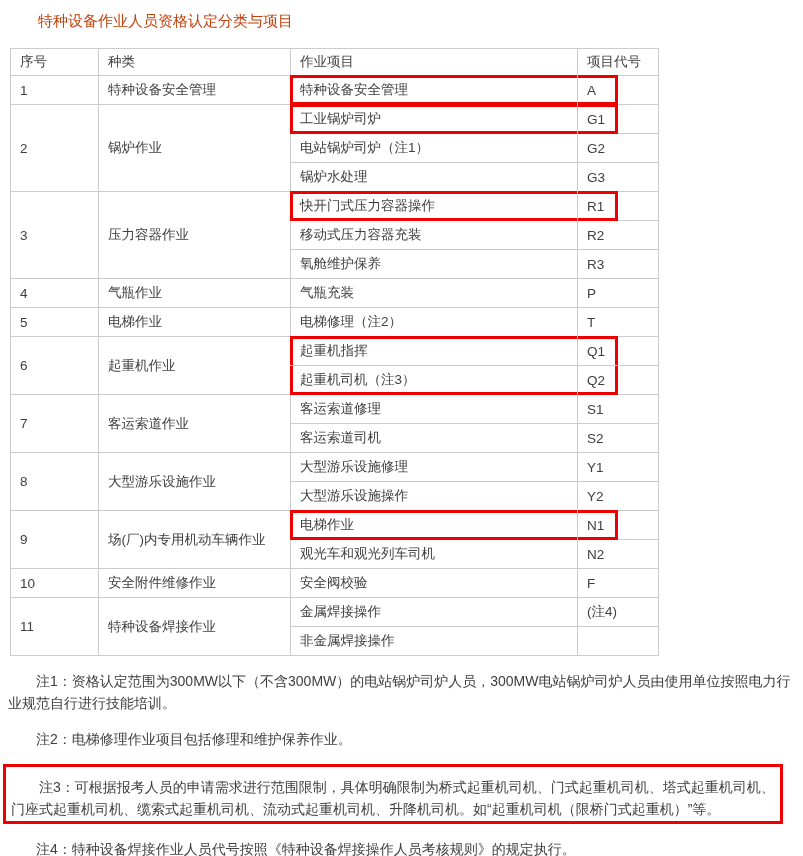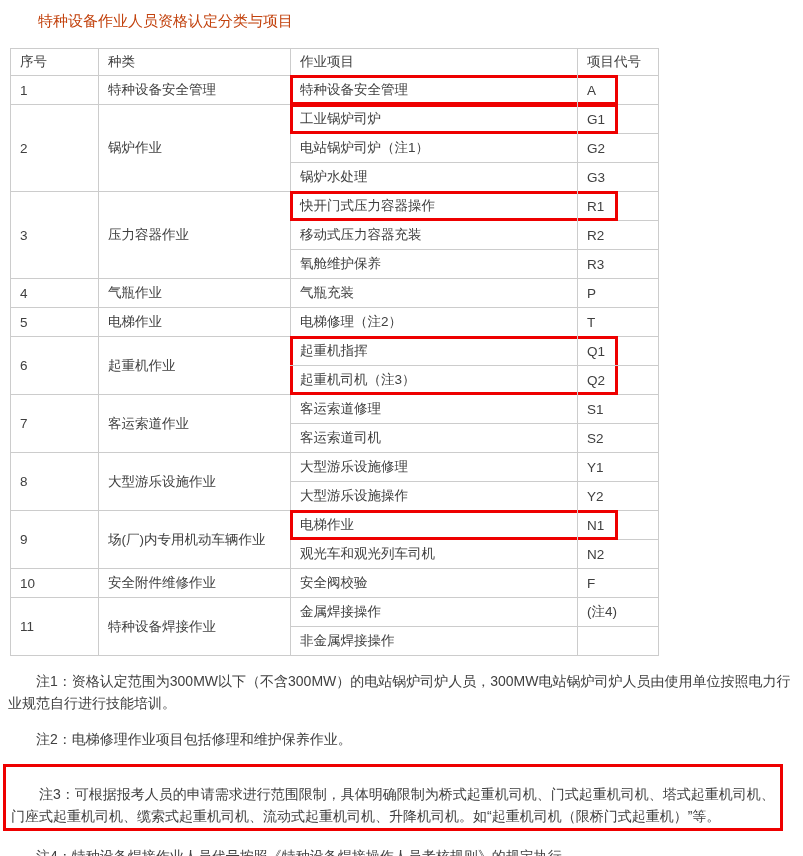--- a/index.html
+++ b/index.html
@@ -59,21 +59,21 @@
     font-size: 14px;
     line-height: 22px;
     margin: 14px 0;
     text-indent: 2em;
     color: var(--text);
   }
   .note.note-hl {
     border: 3px solid var(--red);
     margin-left: -5px;
     margin-right: 12px;
-    padding: 16px 4px 1px 5px;
+    padding: 9px 4px 1px 5px;
   }
 </style>
 </head>
 <body>
 
 <div class="page">
 
   <h1 class="title">特种设备作业人员资格认定分类与项目</h1>
 
   <table class="tbl">

